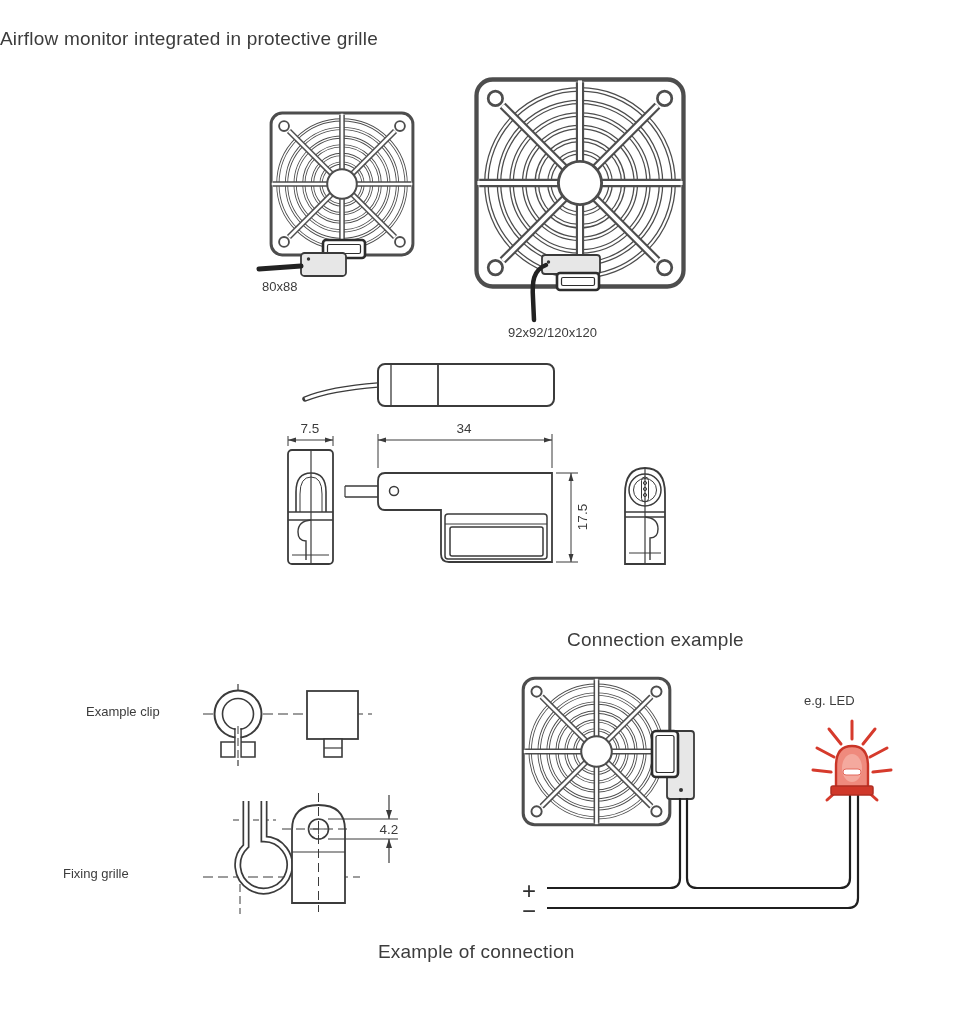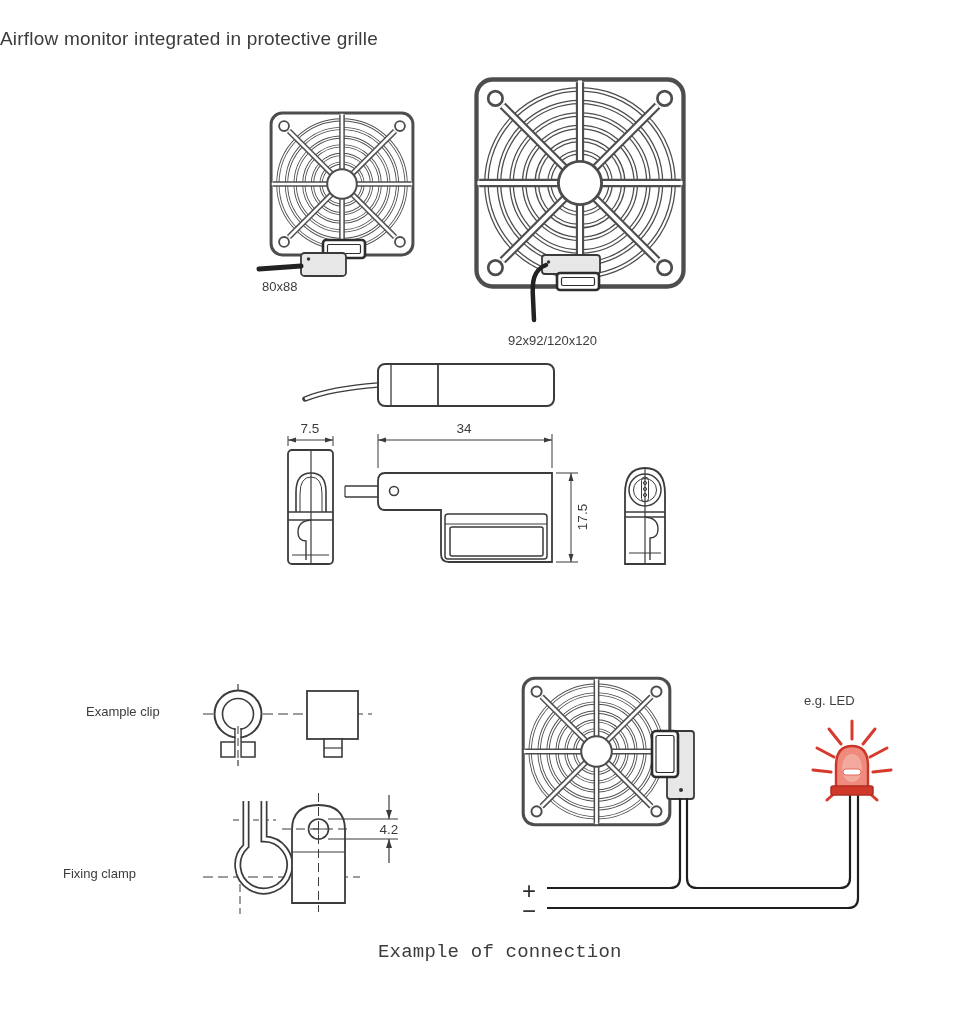--- a/index.html
+++ b/index.html
@@ -80,21 +80,21 @@
   <div class="abs lbl center" style="left:262px;top:279px;width:160px;">80x88</div>
 
   <svg class="abs" style="left:465px;top:70px;color:#4d4d4d" width="235" height="255" viewBox="465 70 235 255">
     <use href="#grille" x="472" y="75" width="216" height="216"></use>
     <rect x="542" y="255" width="58" height="19" rx="3" fill="#e7e7e7" stroke="#3a3a3a" stroke-width="1.8"></rect>
     <circle cx="548.5" cy="262" r="1.7" fill="#333"></circle>
     <rect x="557" y="273" width="42" height="17" rx="3" fill="#fff" stroke="#2d2d2d" stroke-width="2.6"></rect>
     <rect x="561.5" y="277.5" width="33" height="8" rx="1.5" fill="none" stroke="#2d2d2d" stroke-width="1.2"></rect>
     <path d="M 546,265 C 533,270 532,282 533,298 L 534,320" stroke="#222" stroke-width="4.5" stroke-linecap="round" fill="none"></path>
   </svg>
-  <div class="abs lbl center" style="left:508px;top:333px;width:160px;">92x92/120x120</div>
+  <div class="abs lbl center" style="left:508px;top:325px;width:160px;">92x92/120x120</div>
 
   <svg class="abs" style="left:290px;top:355px;" width="275" height="60" viewBox="290 355 275 60">
     <path d="M 378,385 C 352,387 325,391 305,399" stroke="#3b3b3b" stroke-width="5.5" fill="none" stroke-linecap="round"></path>
     <path d="M 378,385 C 352,387 325,391 305,399" stroke="#fff" stroke-width="2.8" fill="none" stroke-linecap="butt"></path>
     <rect x="378" y="364" width="176" height="42" rx="7" fill="#fff" stroke="#3b3b3b" stroke-width="2"></rect>
     <line x1="391" y1="365" x2="391" y2="405" stroke="#3b3b3b" stroke-width="1.3"></line>
     <line x1="438" y1="365" x2="438" y2="405" stroke="#3b3b3b" stroke-width="1.8"></line>
   </svg>
 
   <svg class="abs" style="left:280px;top:420px;" width="400" height="155" viewBox="280 420 400 155">
@@ -150,37 +150,38 @@
       <polygon points="378,440 386,437.5 386,442.5"></polygon>
         <polygon points="552,440 544,437.5 544,442.5"></polygon>
       <polygon points="571,473 568.5,481 573.5,481"></polygon>
         <polygon points="571,562 568.5,554 573.5,554"></polygon>
     </g>
     <text class="dimtxt" x="310" y="433" text-anchor="middle">7.5</text>
     <text class="dimtxt" x="464" y="433" text-anchor="middle">34</text>
     <text class="dimtxt" x="587" y="517" text-anchor="middle" transform="rotate(-90 587 517)">17.5</text>
   </svg>
 
+  <div class="abs caption center" style="left:567px;top:629px;width:300px;">Connection example</div>
 
   <div class="abs lbl" style="left:86px;top:704px;">Example clip</div>
   <svg class="abs" style="left:195px;top:678px;" width="185" height="92" viewBox="195 678 185 92">
     <line x1="203" y1="714" x2="372" y2="714" stroke="#3b3b3b" stroke-width="1.2" stroke-dasharray="10 5"></line>
     <line x1="238" y1="684" x2="238" y2="766" stroke="#3b3b3b" stroke-width="1.2" stroke-dasharray="10 5"></line>
     <circle cx="238" cy="714" r="23.5" fill="#fff" stroke="#3b3b3b" stroke-width="2"></circle>
     <circle cx="238" cy="714" r="15.5" fill="#fff" stroke="#3b3b3b" stroke-width="1.6"></circle>
     <path d="M 235,728 V 742 H 221 V 757 H 235 Z" fill="#fff" stroke="#3b3b3b" stroke-width="1.6"></path>
     <path d="M 241,728 V 742 H 255 V 757 H 241 Z" fill="#fff" stroke="#3b3b3b" stroke-width="1.6"></path>
     <rect x="235.8" y="726" width="4.4" height="34" fill="#fff"></rect>
     <line x1="238" y1="726" x2="238" y2="760" stroke="#3b3b3b" stroke-width="1" stroke-dasharray="8 4"></line>
     <rect x="307" y="691" width="51" height="48" fill="#fff" stroke="#3b3b3b" stroke-width="1.8"></rect>
     <rect x="324" y="739" width="18" height="18" fill="#fff" stroke="#3b3b3b" stroke-width="1.6"></rect>
     <line x1="324" y1="748" x2="342" y2="748" stroke="#3b3b3b" stroke-width="1.2"></line>
   </svg>
 
-  <div class="abs lbl" style="left:63px;top:866px;">Fixing clamp</div>
+  <div class="abs lbl" style="left:63px;top:866px;">Fixing grille</div>
   <svg class="abs" style="left:195px;top:782px;" width="215" height="135" viewBox="195 782 215 135">
     <line x1="233" y1="820" x2="276" y2="820" stroke="#3b3b3b" stroke-width="1" stroke-dasharray="6 4"></line>
     <line x1="203" y1="877" x2="360" y2="877" stroke="#3b3b3b" stroke-width="1.1" stroke-dasharray="10 5"></line>
     <line x1="240" y1="848" x2="240" y2="914" stroke="#3b3b3b" stroke-width="1" stroke-dasharray="8 4"></line>
     <path d="M 246,801 V 846 A 26,26 0 1 0 264,839 V 801" fill="none" stroke="#3b3b3b" stroke-width="7"></path>
     <path d="M 246,801 V 846 A 26,26 0 1 0 264,839 V 801" fill="none" stroke="#fff" stroke-width="3.6"></path>
     <path d="M 292,903 V 830 Q 292,805 318.5,805 Q 345,805 345,830 V 903 Z" fill="#fff" stroke="#3b3b3b" stroke-width="1.8"></path>
     <line x1="292" y1="852" x2="345" y2="852" stroke="#3b3b3b" stroke-width="1.2"></line>
     <circle cx="318.5" cy="829" r="10" fill="#fff" stroke="#3b3b3b" stroke-width="1.6"></circle>
     <line x1="313" y1="829" x2="324" y2="829" stroke="#3b3b3b" stroke-width="0.9"></line>
@@ -226,15 +227,15 @@
       <path d="M 836,788 V 766 Q 836,746 852,746 Q 868,746 868,766 V 788 Z" fill="#ef8a7d" stroke="#c93527" stroke-width="2.4"></path>
       <ellipse cx="852" cy="768" rx="10" ry="14" fill="#f4a99e"></ellipse>
       <rect x="843" y="769" width="18" height="6" rx="3" fill="#fff" stroke="#e2685c" stroke-width="1"></rect>
       <rect x="831" y="786" width="42" height="9" rx="2" fill="#d0382a" stroke="#b02e22" stroke-width="1.5"></rect>
     </g>
     <text class="termtxt" x="522" y="899">+</text>
     <text class="termtxt" x="522" y="919">−</text>
   </svg>
   <div class="abs lbl center" style="left:804px;top:693px;width:110px;">e.g. LED</div>
 
-  <div class="abs caption center" style="left:378px;top:941px;width:300px;font-family:Liberation Mono, monospace;">Example of connection</div>
+  <div class="abs caption center" style="left:378px;top:941px;width:300px;">Example of connection</div>
 
 </div>
 
 </body></html>

